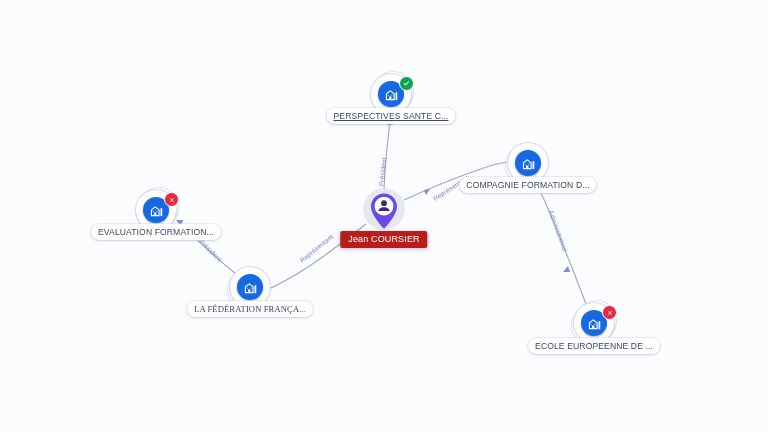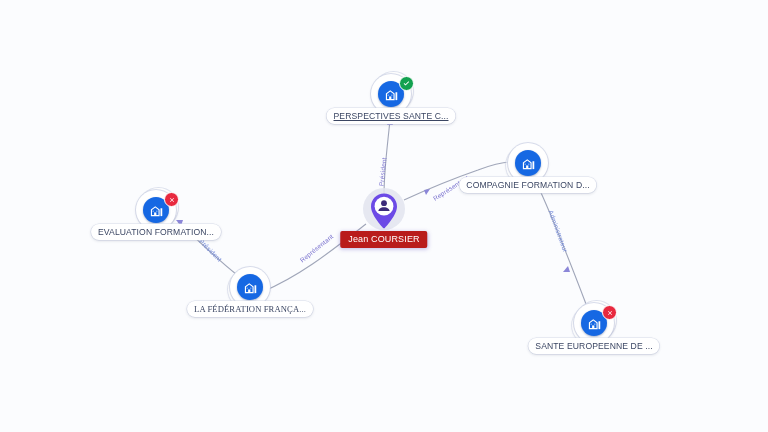--- a/index.html
+++ b/index.html
@@ -244,21 +244,21 @@
         <path fill="#ffffff" d="M8.2 19.2v-4.1h3.6v4.1H8.2z"></path>
         <path fill="#ffffff" d="M18.4 8.4h2.8V21h-2.8V8.4z"></path>
         <path fill="#ffffff" d="M5.7 12.2h2.1v1.5H5.7zM11.4 12.2h2.1v1.5h-2.1z" opacity=".85"></path>
       </svg>
     </div>
     <div class="badge bad">
       <svg width="8" height="8" viewBox="0 0 24 24">
         <path fill="#ffffff" d="M18.3 7.1l-1.4-1.4-4.9 4.9-4.9-4.9-1.4 1.4 4.9 4.9-4.9 4.9 1.4 1.4 4.9-4.9 4.9 4.9 1.4-1.4-4.9-4.9z"></path>
       </svg>
     </div>
-    <div class="node-label" style="left:0px; top:15px;">SANTE EUROPEENNE DE ...</div>
+    <div class="node-label" style="left:0px; top:15px;">ECOLE EUROPEENNE DE ...</div>
   </div>
 
   <div class="node" style="left:384px; top:212px;">
     <div class="person-halo"></div>
     <div class="pin">
       <svg width="30" height="38" viewBox="0 0 30 38">
         <path d="M15 1.5c-7.2 0-13 5.8-13 13 0 8.3 10.3 19.4 12.2 21.4.4.5 1.2.5 1.6 0C17.7 33.9 28 22.8 28 14.5c0-7.2-5.8-13-13-13z" fill="#6c4ae6"></path>
         <circle cx="15" cy="14.2" r="9.4" fill="#ffffff"></circle>
         <g fill="#3b2a7a">
           <circle cx="15" cy="11.2" r="2.9"></circle>

